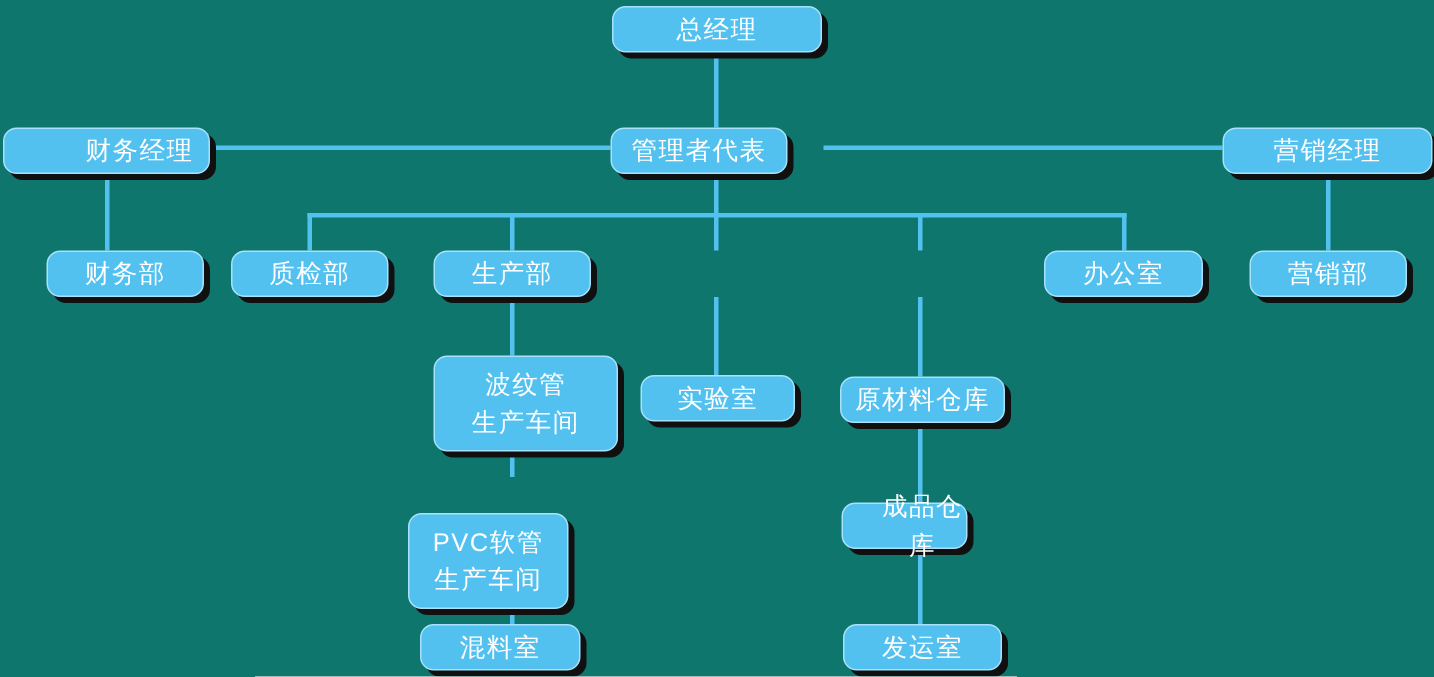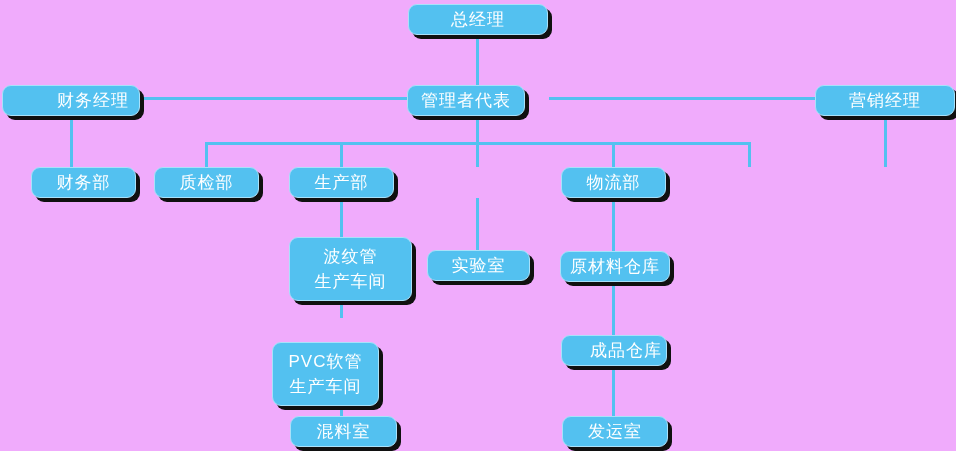--- a/index.html
+++ b/index.html
@@ -1,19 +1,19 @@
 <!DOCTYPE html>
 <html><head>
 <meta charset="utf-8">
 <style>
   html,body{margin:0;padding:0;background:#ffffff;}
   #stage{
     position:relative;
     width:956px;height:451px;
-    background:#f0abfc;
+    background:#0f766e;
     font-family:"Liberation Sans","DejaVu Sans",sans-serif;
     overflow:hidden;
   }
   .node{
     position:absolute;
     box-sizing:border-box;
     height:31px;
     background:#53C1F0;
     border:1px solid #a9e1fa;
     border-radius:9px;
@@ -43,22 +43,22 @@
   #n-production-dept{left:289px;top:167px;width:105px;}
   #n-technology-dept{left:426px;top:167px;width:105px;}
   #n-logistics-dept{left:561px;top:167px;width:105px;}
   #n-office{left:696px;top:167px;width:106px;}
   #n-marketing-dept{left:833px;top:167px;width:105px;}
   
   #n-corrugated-workshop{left:289px;top:237px;width:123px;}
   #n-laboratory{left:427px;top:250px;width:103px;}
   #n-raw-material-warehouse{left:560px;top:251px;width:110px;}
   #n-pvc-workshop{left:272px;top:318px;width:107px;margin-top:24px;}
-  #n-finished-goods-warehouse{left:561px;top:335px;width:106px;padding-left:24px;}
-  #n-mixing-room{left:290px;top:416px;width:107px;}
+  #n-finished-goods-warehouse{left:561px;top:335px;width:84px;padding-left:24px;}
+  #n-mixing-room{left:280px;top:416px;width:107px;}
   #n-shipping-room{left:562px;top:416px;width:106px;}
 
   
   #c-gm-down{left:476px;top:33px;height:52px;}
   #c-fm-mr{left:140px;top:97px;width:267px;}
   #c-mr-mm{left:549px;top:97px;width:266px;}
   #c-mr-down{left:476px;top:116px;height:51px;}
   #c-distribution{left:205px;top:142px;width:546px;}
   #c-drop-quality{left:205px;top:142px;height:25px;}
   #c-drop-production{left:340px;top:142px;height:25px;}
@@ -98,21 +98,22 @@
   <div class="line v" id="c-raw-fin"></div>
   <div class="line v" id="c-fin-ship"></div>
 
   <div class="node" id="n-general-manager">总经理</div>
   <div class="node" id="n-finance-manager">财务经理</div>
   <div class="node" id="n-management-representative">管理者代表</div>
   <div class="node" id="n-marketing-manager">营销经理</div>
   <div class="node" id="n-finance-dept">财务部</div>
   <div class="node" id="n-quality-dept">质检部</div>
   <div class="node" id="n-production-dept">生产部</div>
-  <div class="node" id="n-logistics-dept">物流部</div>
+  <div class="node" id="n-office">办公室</div>
+  <div class="node" id="n-marketing-dept">营销部</div>
   <div class="node tall" id="n-corrugated-workshop">波纹管
 生产车间</div>
   <div class="node" id="n-laboratory">实验室</div>
   <div class="node" id="n-raw-material-warehouse">原材料仓库</div>
   <div class="node tall" id="n-pvc-workshop">PVC软管
 生产车间</div>
   <div class="node" id="n-finished-goods-warehouse">成品仓库</div>
   <div class="node" id="n-mixing-room">混料室</div>
   <div class="node" id="n-shipping-room">发运室</div>
 

